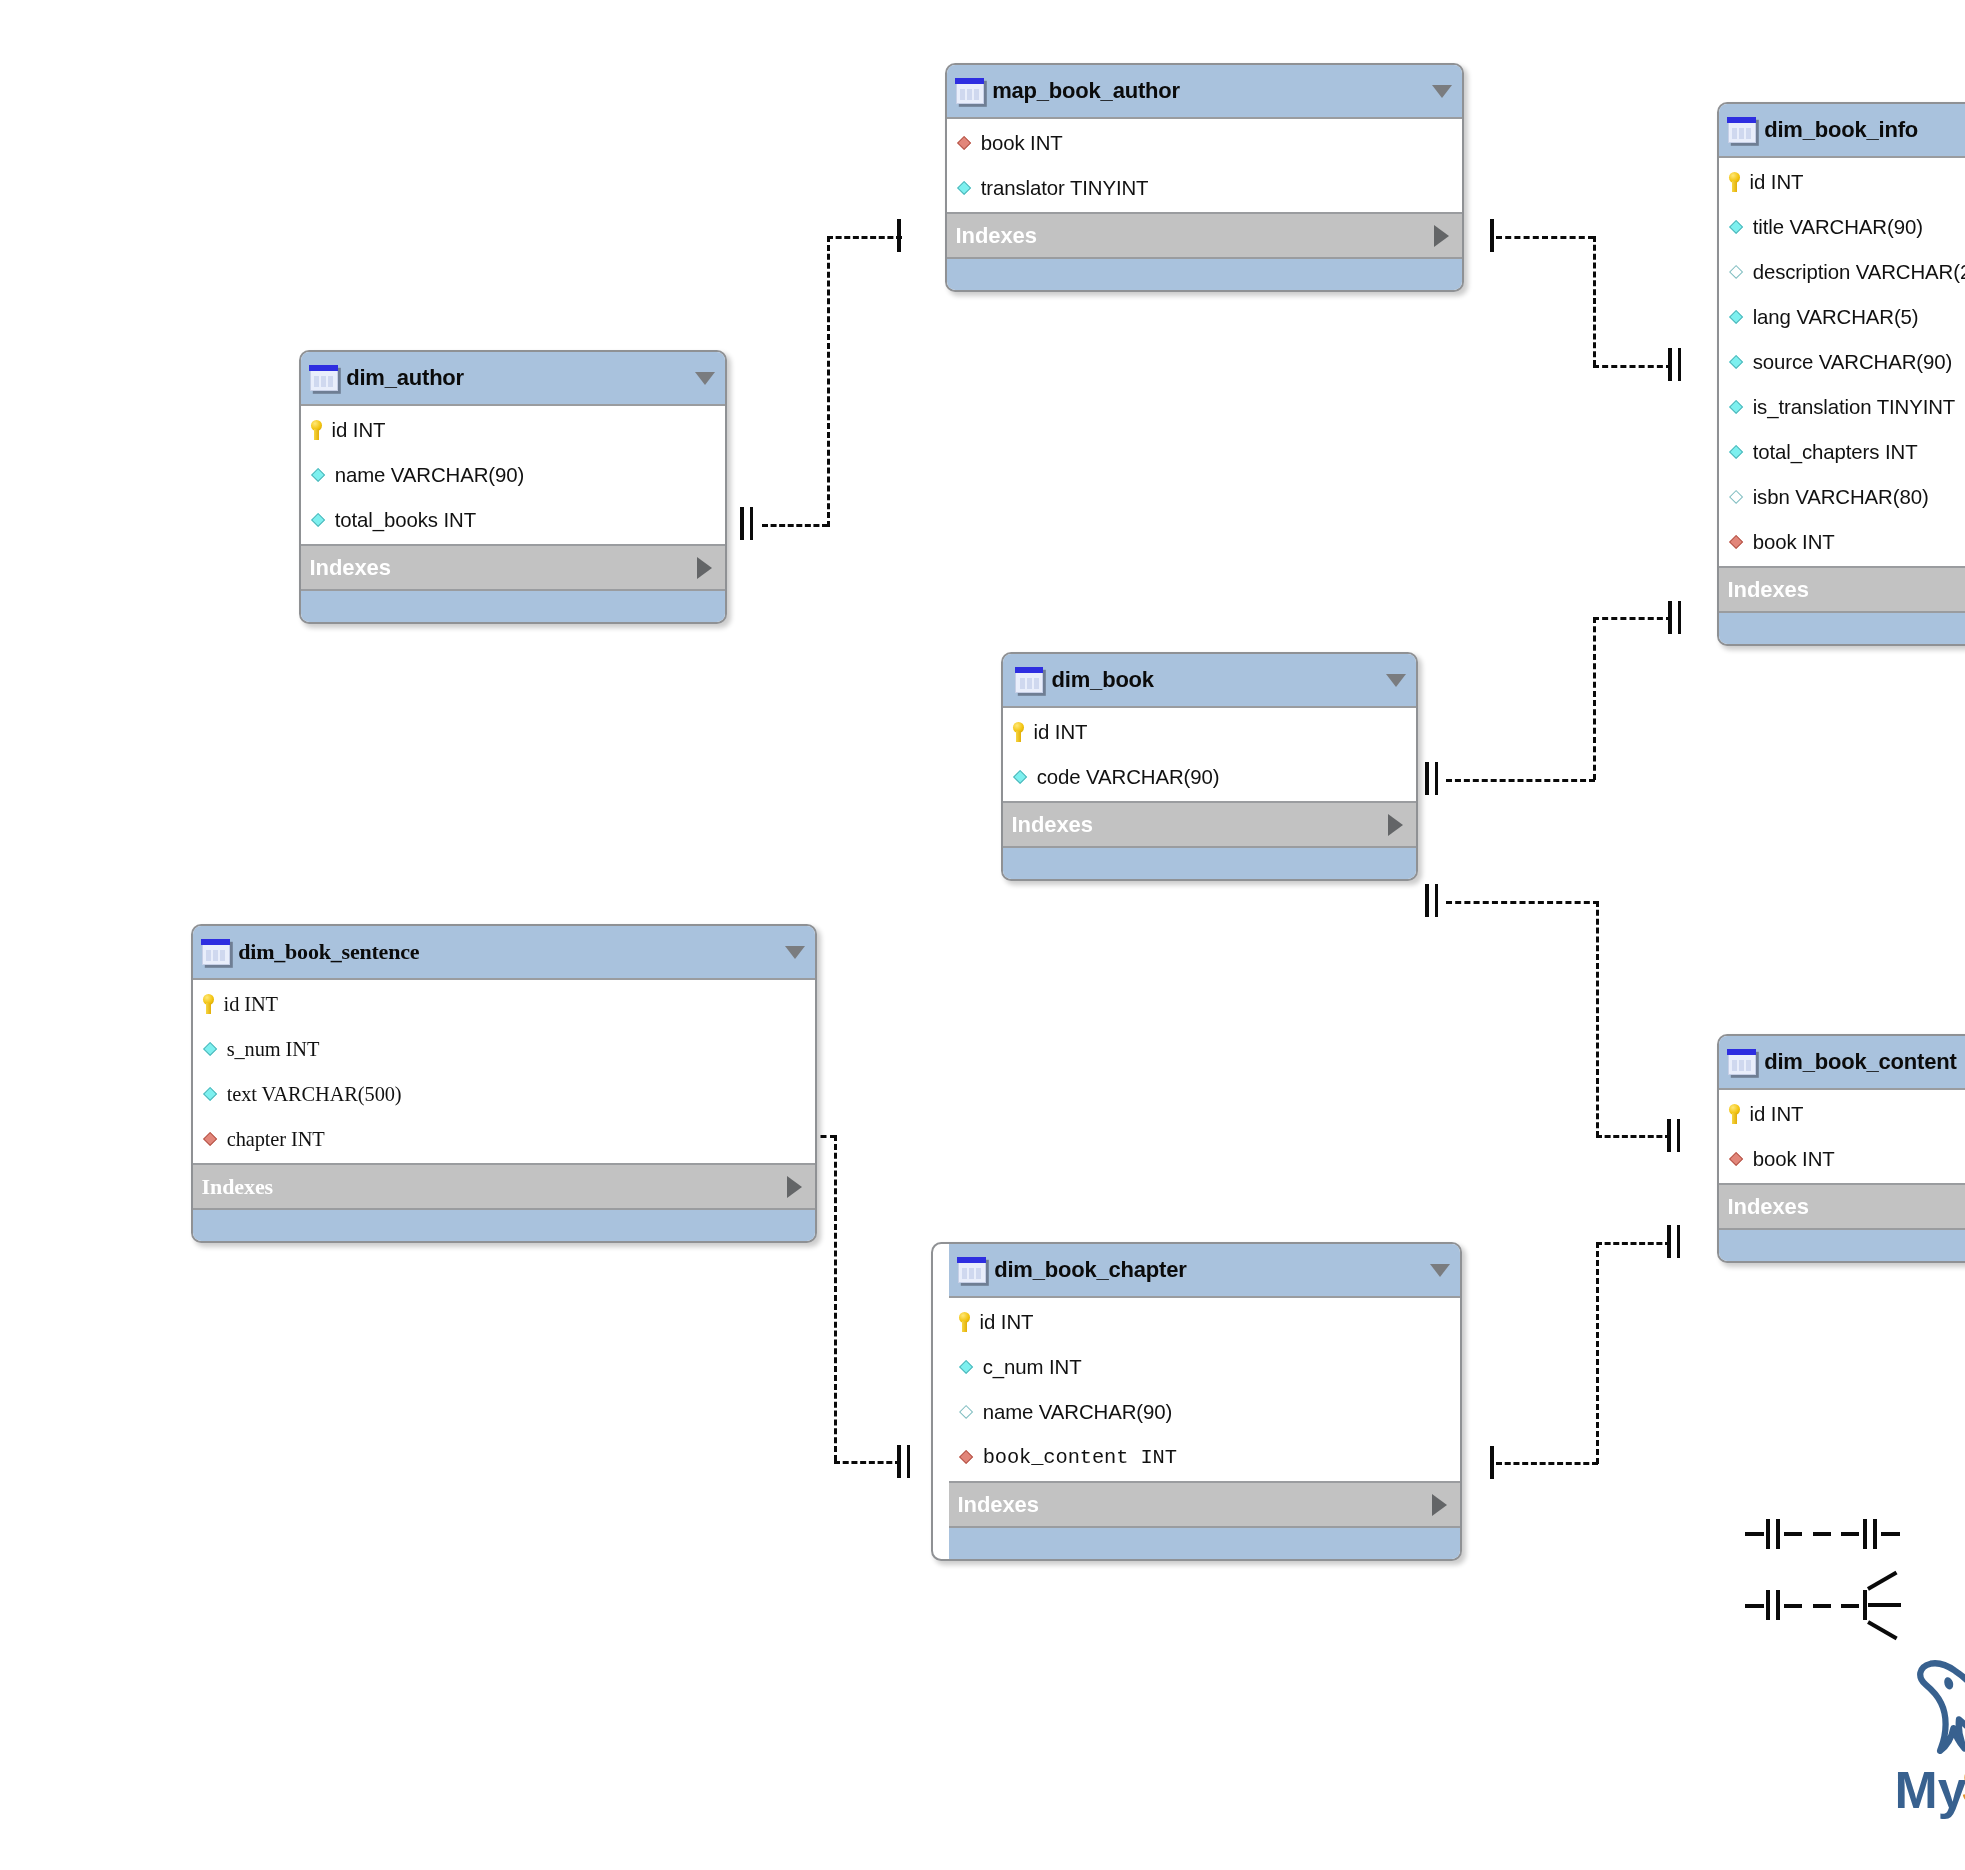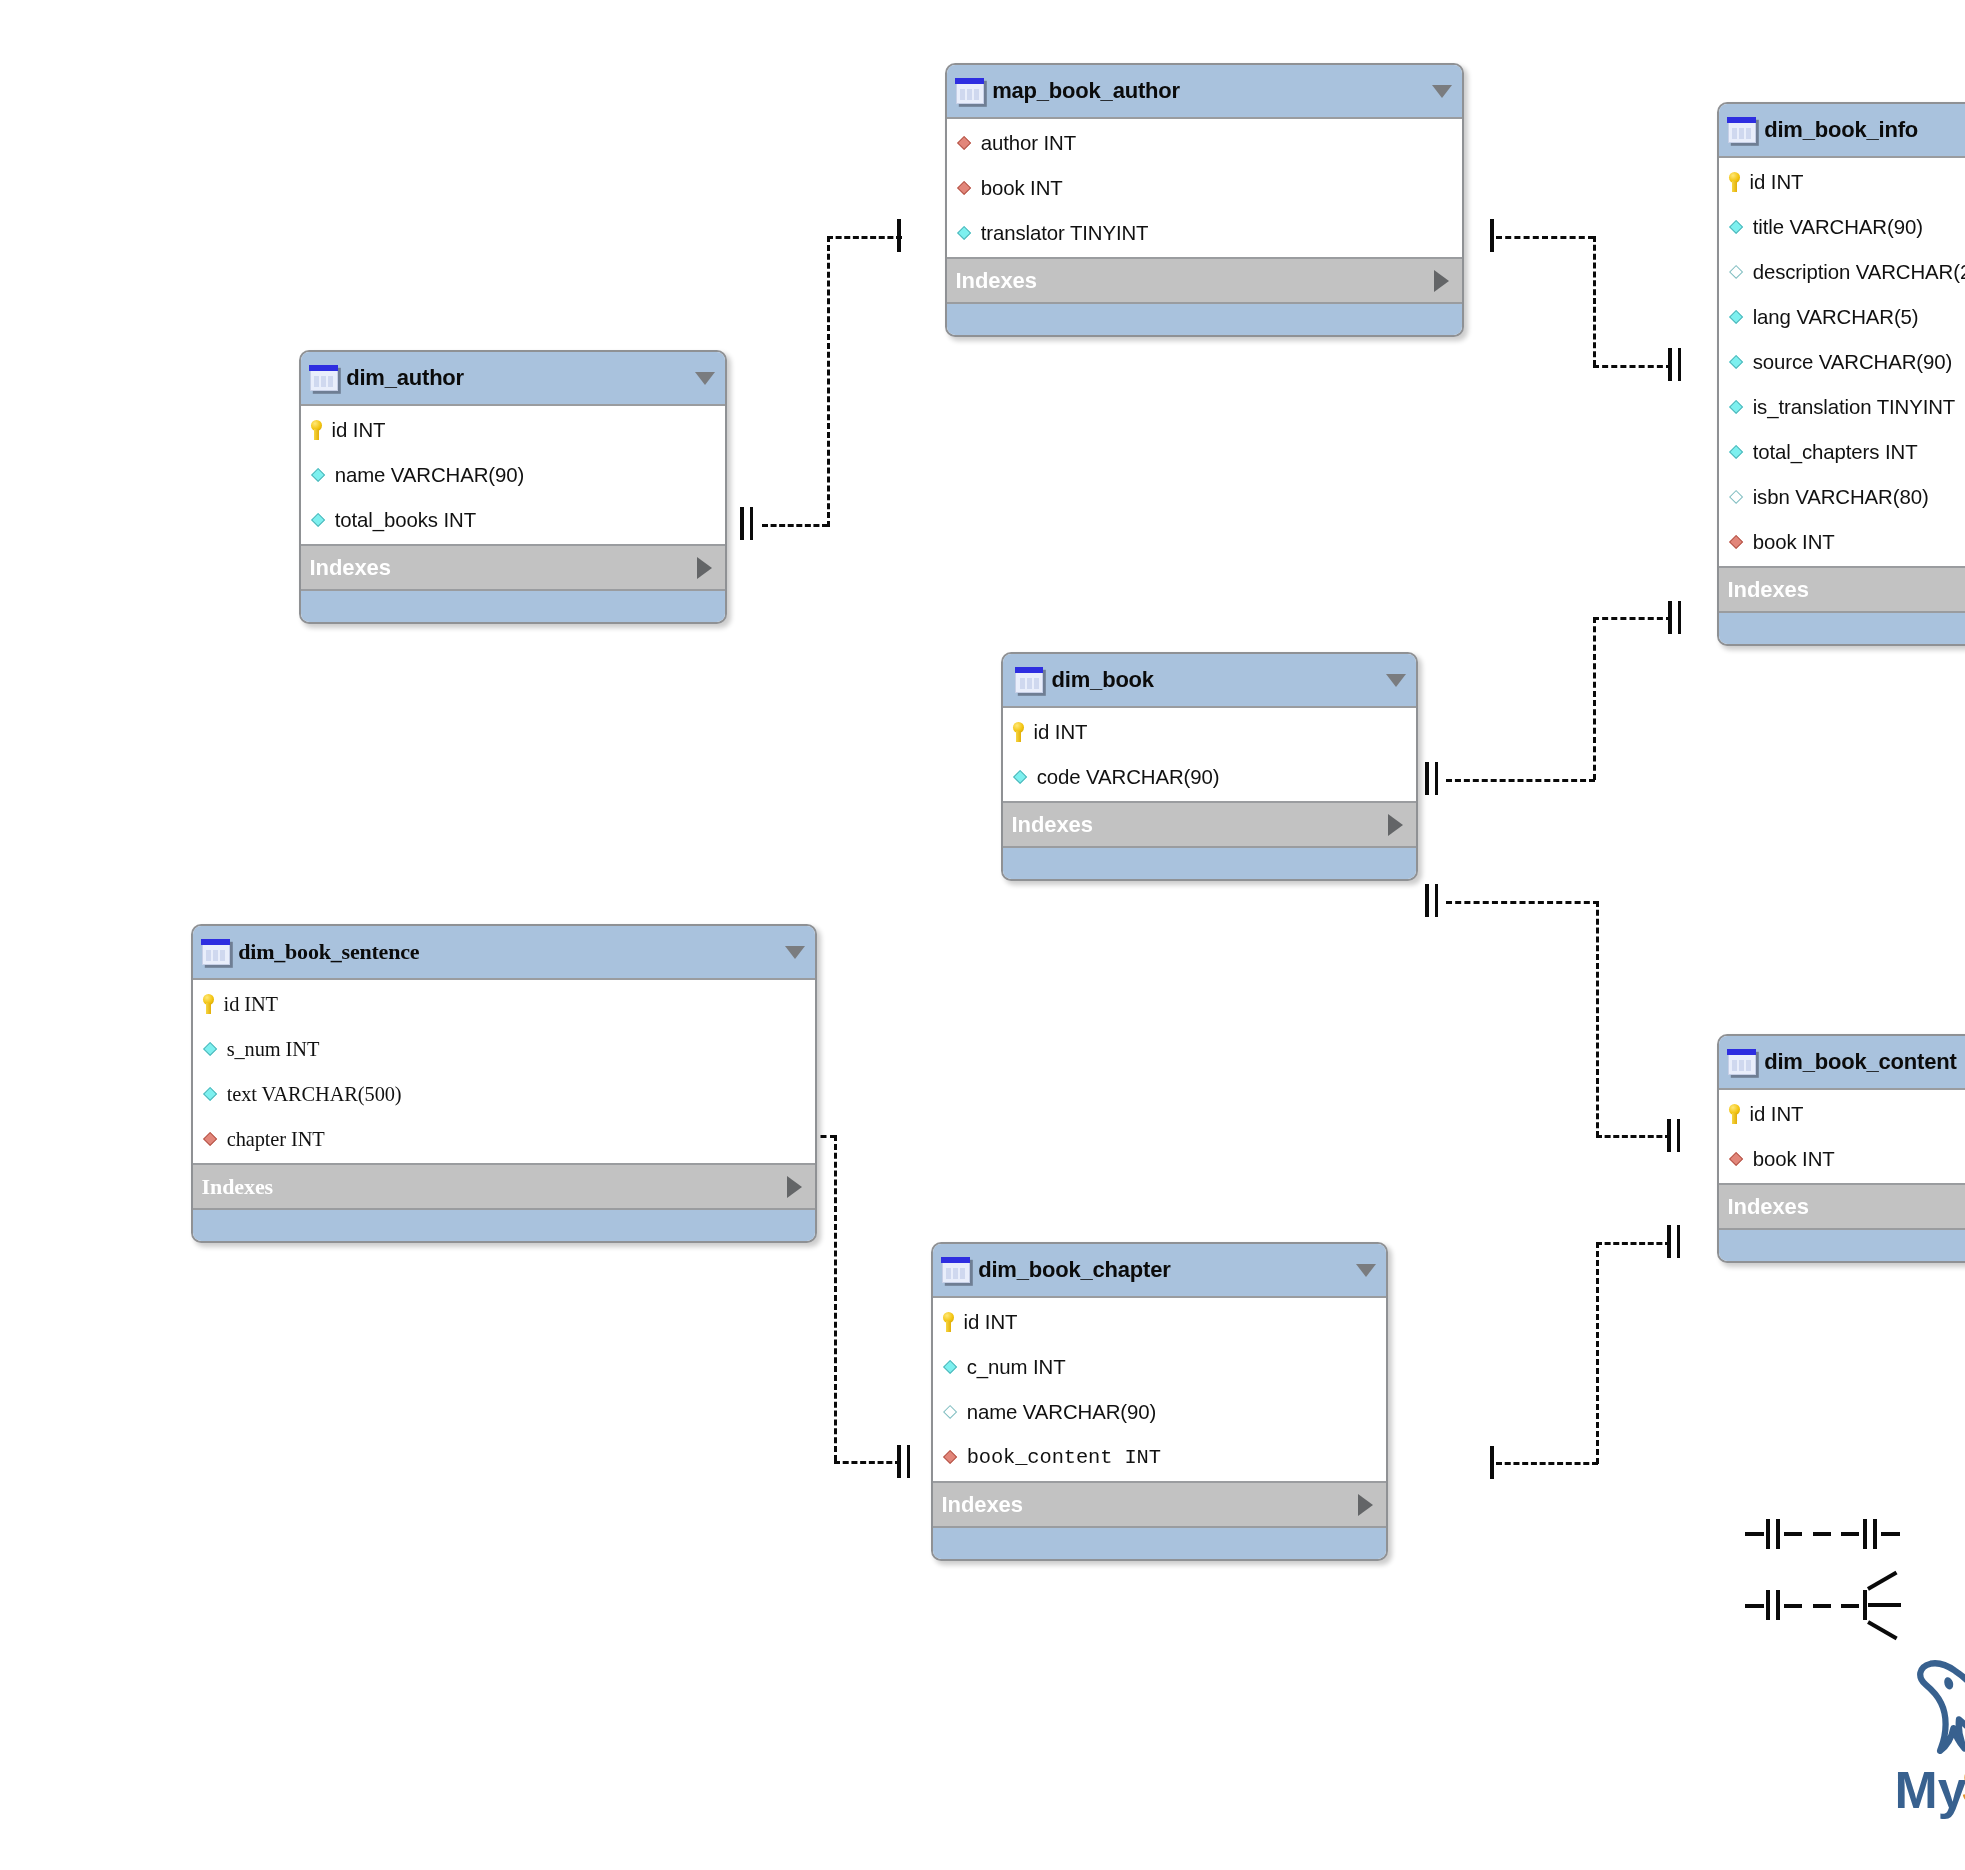--- a/index.html
+++ b/index.html
@@ -222,26 +222,20 @@
     <div class="tbl-header" style="height:52px;">
       <span class="tbl-icon"></span>
       <span class="tbl-title">map_book_author</span>
       <span class="caret-down"></span>
     </div>
     <div class="tbl-cols">
       <div class="col-row" style="height:45px;">
         <span class="mk mk-dia fk">
             <i></i>
           </span>
-        <span class="col-label">author INT</span>
-      </div>
-      <div class="col-row" style="height:45px;">
-        <span class="mk mk-dia fk">
-            <i></i>
-          </span>
         <span class="col-label">book INT</span>
       </div>
       <div class="col-row" style="height:45px;">
         <span class="mk mk-dia fill">
             <i></i>
           </span>
         <span class="col-label">translator TINYINT</span>
       </div>
     </div>
     <div class="tbl-indexes" style="height:43px;">
@@ -429,21 +423,21 @@
         <span class="col-label">book INT</span>
       </div>
     </div>
     <div class="tbl-indexes" style="height:43px;">
       <span class="idx-label">Indexes</span>
 
     </div>
     <div class="tbl-footer" style="height:31px;"></div>
   </div>
 
-  <div class="tbl" style="left:931px; top:1242px; width:457px;">
+  <div class="tbl" style="left:931px; top:1242px; width:531px;padding-left:16px;">
     <div class="tbl-header" style="height:52px;">
       <span class="tbl-icon"></span>
       <span class="tbl-title">dim_book_chapter</span>
       <span class="caret-down"></span>
     </div>
     <div class="tbl-cols">
       <div class="col-row" style="height:45px;">
         <span class="mk mk-pk"></span>
         <span class="col-label">id INT</span>
       </div>

